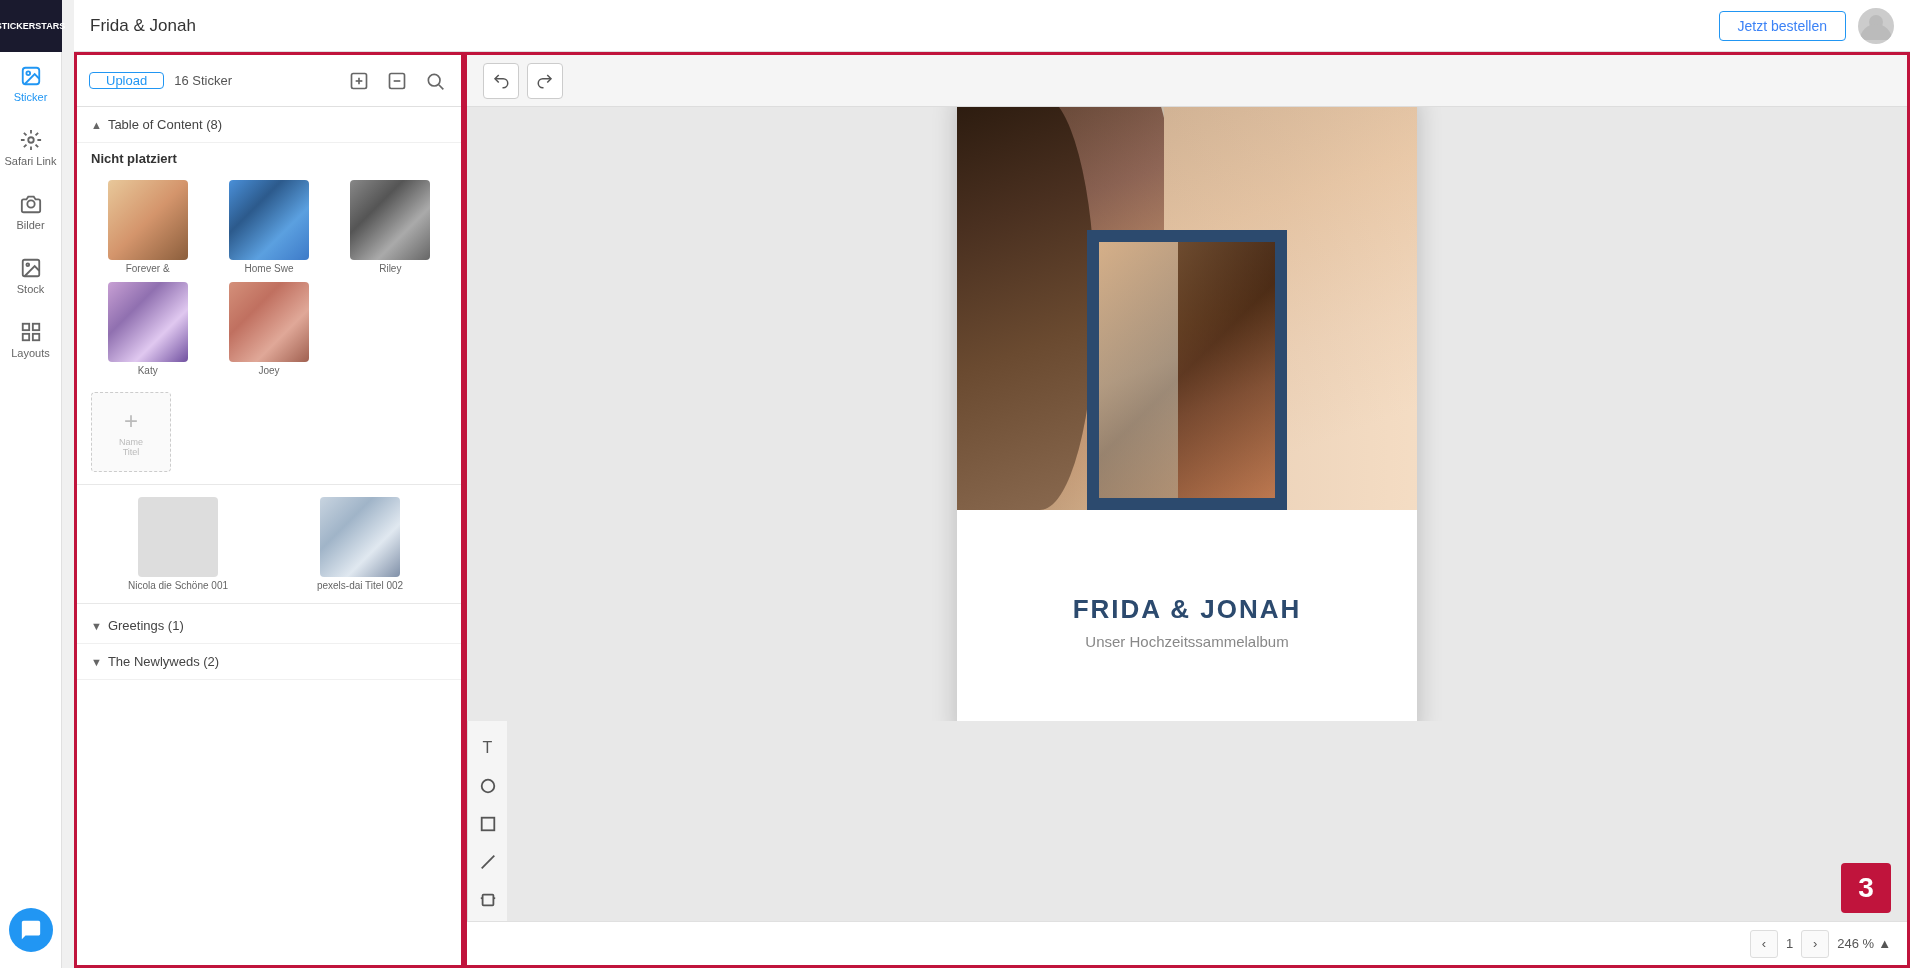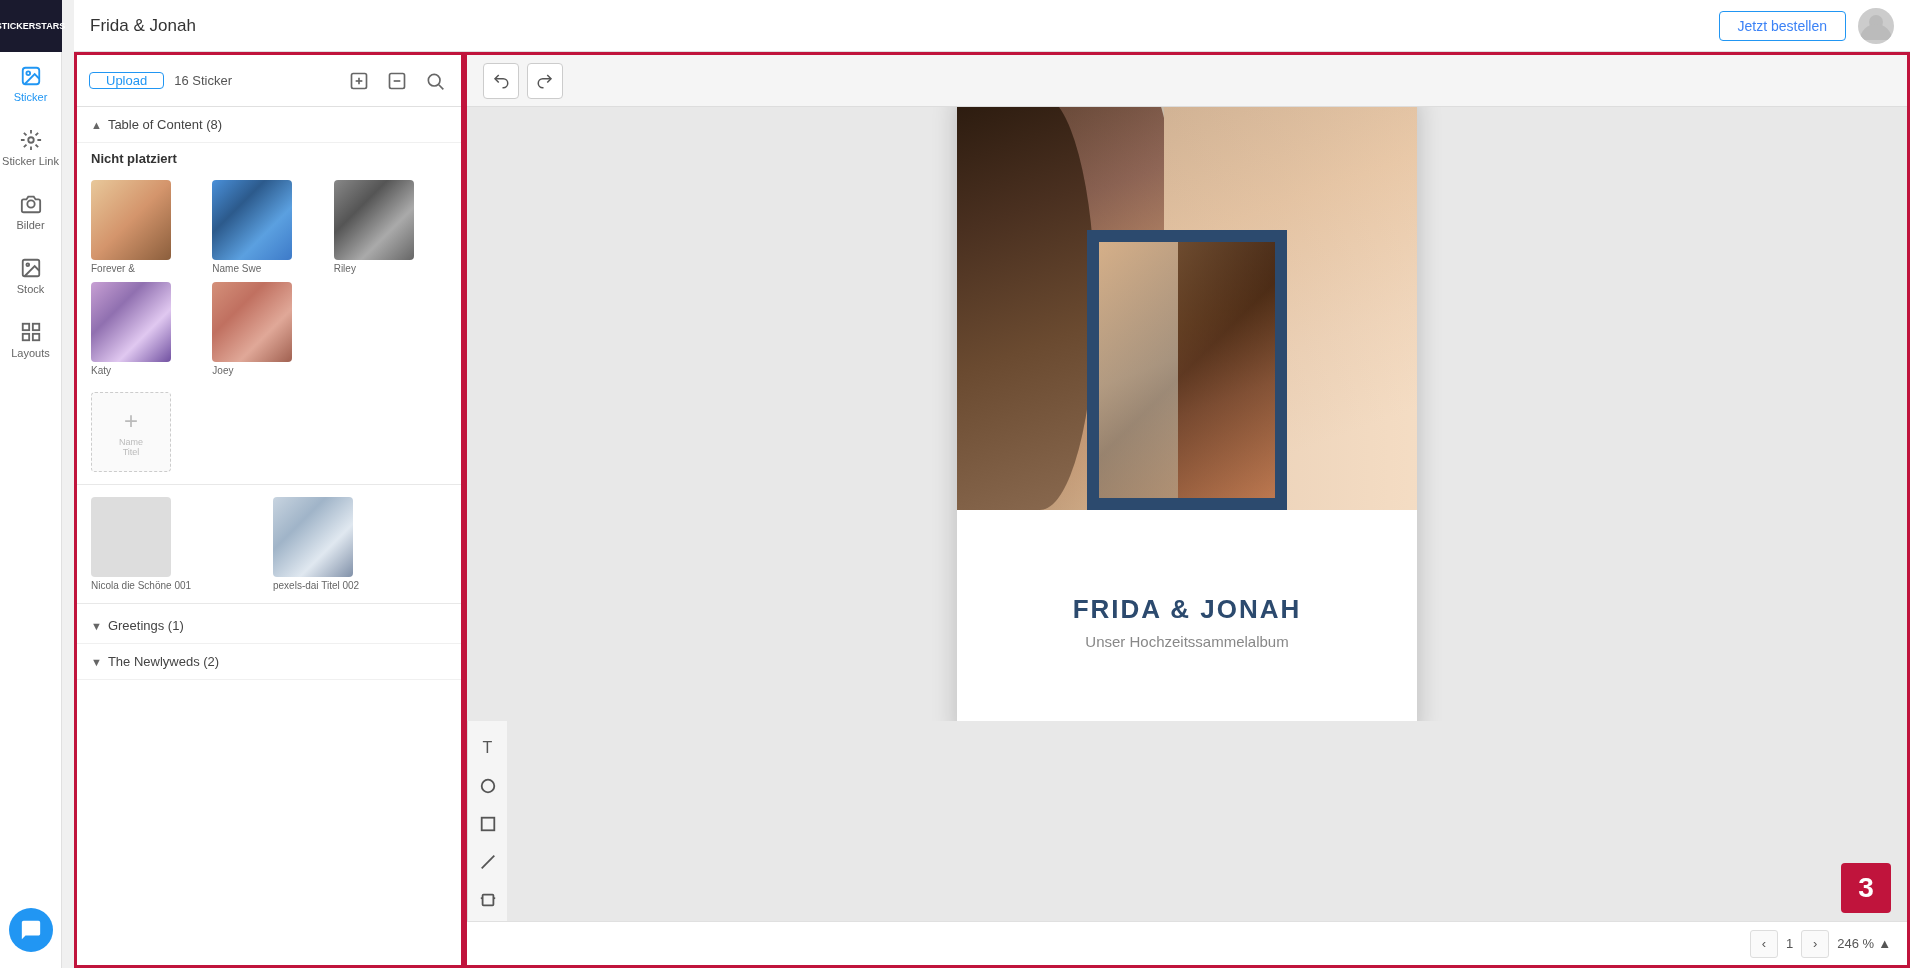--- a/index.html
+++ b/index.html
@@ -188,21 +188,21 @@
     
     .sticker-grid {
       display: grid;
       grid-template-columns: repeat(3, 1fr);
       gap: 8px;
       padding: 8px 14px;
     }
     .sticker-item {
       display: flex;
       flex-direction: column;
-      align-items: flex-start;
+      align-items: center;
       cursor: pointer;
     }
     .sticker-img {
       width: 80px;
       height: 80px;
       object-fit: cover;
       border-radius: 4px;
       background: #ddd;
     }
     .sticker-label {
@@ -472,21 +472,21 @@
       <path d="M21 15l-5-5L5 21"></path>
     </svg>
     <span style="font-size:11px;color:#2196f3;">Sticker</span>
   </div>
 
   <div class="sidebar-item">
     <svg viewBox="0 0 24 24" fill="none" stroke="#666" stroke-width="2">
       <circle cx="12" cy="12" r="3"></circle>
       <path d="M12 1v4M12 19v4M4.22 4.22l2.83 2.83M16.95 16.95l2.83 2.83M1 12h4M19 12h4M4.22 19.78l2.83-2.83M16.95 7.05l2.83-2.83"></path>
     </svg>
-    <span style="font-size:11px;color:#666;">Sticker Link</span>
+    <span style="font-size:11px;color:#666;">Safari Link</span>
   </div>
 
   <div class="sidebar-item">
     <svg viewBox="0 0 24 24" fill="none" stroke="#666" stroke-width="2">
       <circle cx="12" cy="12" r="4"></circle>
       <path d="M20 7h-3l-2-3H9L7 7H4a2 2 0 0 0-2 2v10a2 2 0 0 0 2 2h16a2 2 0 0 0 2-2V9a2 2 0 0 0-2-2z"></path>
     </svg>
     <span style="font-size:11px;color:#666;">Bilder</span>
   </div>
 
@@ -569,21 +569,21 @@
 
           <div class="nicht-platziert-label">Nicht platziert</div>
 
           <div class="sticker-grid">
             <div class="sticker-item">
               <div class="sticker-img img-forever"></div>
               <span class="sticker-label">Forever &amp;</span>
             </div>
             <div class="sticker-item">
               <div class="sticker-img img-home"></div>
-              <span class="sticker-label">Name Swe</span>
+              <span class="sticker-label">Home Swe</span>
             </div>
             <div class="sticker-item">
               <div class="sticker-img img-riley"></div>
               <span class="sticker-label">Riley</span>
             </div>
             <div class="sticker-item">
               <div class="sticker-img img-katy"></div>
               <span class="sticker-label">Katy</span>
             </div>
             <div class="sticker-item">

